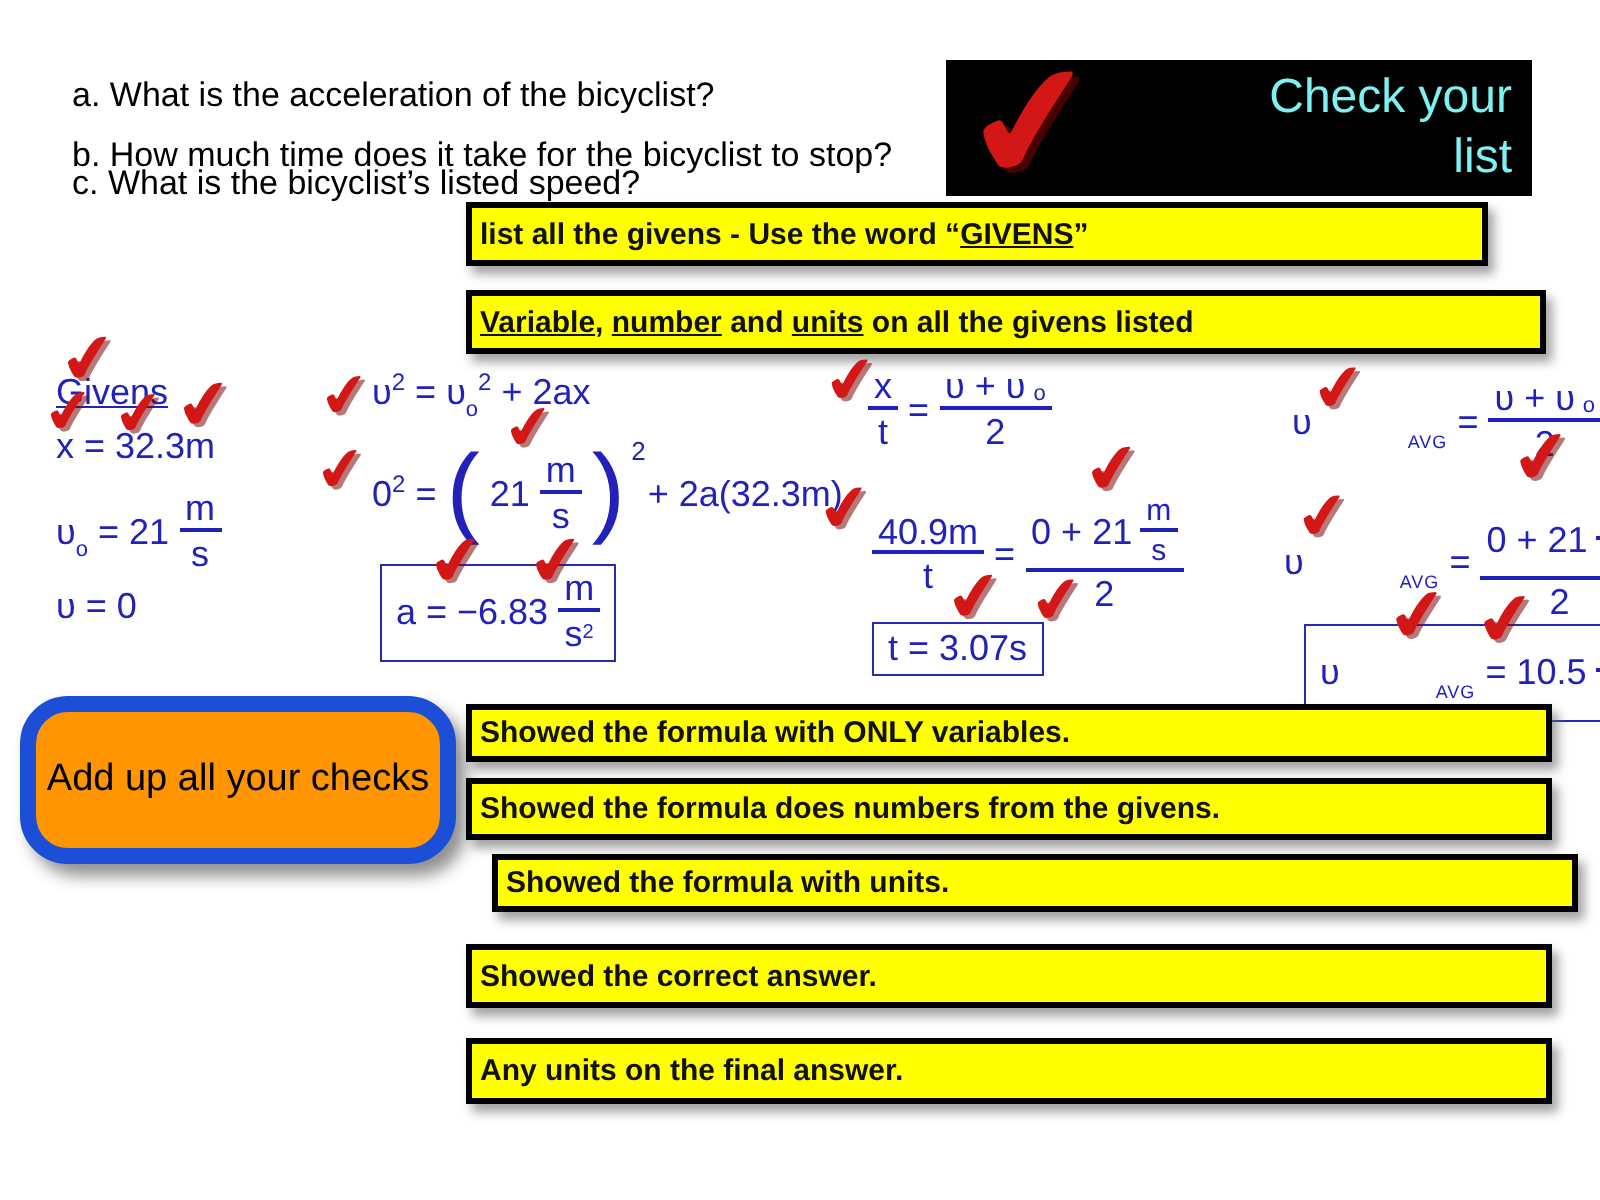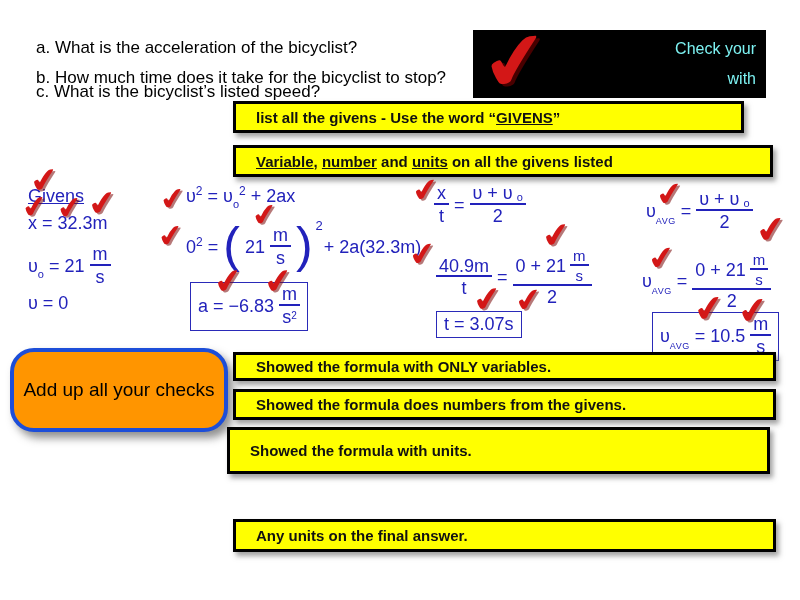--- a/index.html
+++ b/index.html
@@ -15,46 +15,46 @@
   }
   .question{
     position:absolute;left:36px;font-size:17px;color:#000;white-space:nowrap;z-index:1;
   }
   
   .blackbox{
     position:absolute;left:473px;top:30px;width:293px;height:68px;background:#000;z-index:2;
   }
   .cyantext{
     position:absolute;right:10px;top:4px;text-align:right;color:#7df2f2;
-    font-size:16px;line-height:30px;z-index:3;
+    font-size:24px;line-height:30px;z-index:3;
   }
   
   .banner{
     position:absolute;background:#ffff00;border:3px solid #000;
     box-sizing:border-box;display:flex;align-items:center;
-    padding-left:20px;font-size:15px;font-weight:600;color:#111;
+    padding-left:4px;font-size:15px;font-weight:600;color:#111;
     box-shadow:3px 4px 5px rgba(110,110,110,.65);z-index:5;white-space:nowrap;
   }
   .ul{text-decoration:underline;}
   
   .m{position:absolute;color:#2222bb;font-size:18px;display:flex;align-items:center;gap:5px;z-index:1;white-space:nowrap;}
   .m .sup{font-size:12px;position:relative;top:-7px;}
   .m .sub{font-size:11px;position:relative;top:6px;}
-  .m .subavg{font-size:9px;position:relative;top:7px;letter-spacing:.5px;}
+  .m .subavg{font-size:9px;position:relative;top:7px;letter-spacing:.5px;margin-left:48px;}
   .fr{display:inline-flex;flex-direction:column;align-items:center;vertical-align:middle;}
   .fr .fn{border-bottom:2px solid #2222bb;padding:0 3px;line-height:1.05;display:inline-flex;align-items:center;gap:4px;}
   .fr .fd{line-height:1.15;padding-top:1px;}
   .bp{font-size:50px;font-weight:200;line-height:0;position:relative;top:-2px;}
   .psup{font-size:13px;position:relative;top:-22px;left:-2px;}
   .ansbox{border:1.5px solid #2a2ab8;padding:2px 7px;display:inline-flex;align-items:center;gap:5px;background:rgba(255,255,255,.0);}
   .underl{text-decoration:underline;}
   
   .orange{
     position:absolute;left:10px;top:348px;width:218px;height:84px;background:#ff9500;
-    border:4px solid #1d4ed8;border-radius:24px;box-sizing:border-box;
+    border:8px solid #1d4ed8;border-radius:24px;box-sizing:border-box;
     display:flex;align-items:center;justify-content:center;
     font-size:19px;color:#000;box-shadow:5px 6px 8px rgba(70,70,70,.6);z-index:4;
   }
   
   .ck{
     position:absolute;color:#d31717;font-weight:900;z-index:6;
     text-shadow:2px 2px 0 rgba(122,10,10,.55);
     transform:rotate(-8deg);line-height:1;font-family:"DejaVu Sans",sans-serif;
   }
   .ck.big{z-index:3;text-shadow:3px 3px 0 rgba(90,0,0,.8);}
@@ -64,21 +64,21 @@
 
 <div id="slide">
 
   <div class="question" style="top:38px">a. What is the acceleration of the bicyclist?</div>
   <div class="question" style="top:68px">b. How much time does it take for the bicyclist to stop?</div>
   <div class="question" style="top:82px">c. What is the bicyclist’s listed speed?</div>
 
   <div class="blackbox">
     <div class="cyantext">
       <div>Check your</div>
-      <div>with</div>
+      <div>list</div>
     </div>
   </div>
   <span class="ck big" style="left:482px;top:22px;font-size:80px">✔</span>
 
   <div class="banner" style="left:233px;top:101px;width:511px;height:32px">
     <span><span>list all the givens - Use the word “</span><span class="ul">GIVENS</span><span>”</span></span>
   </div>
   <div class="banner" style="left:233px;top:145px;width:540px;height:32px">
     <span><span class="ul">Variable</span><span>, </span><span class="ul">number</span><span> and </span><span class="ul">units</span><span> on all the givens listed</span></span>
   </div>
@@ -190,22 +190,25 @@
   <div class="orange">
     <span>Add up all your checks</span>
   </div>
 
   <div class="banner" style="left:233px;top:352px;width:543px;height:29px">
       <span>Showed the formula with ONLY variables.</span>
     </div>
   <div class="banner" style="left:233px;top:389px;width:543px;height:31px">
       <span>Showed the formula does numbers from the givens.</span>
     </div>
-  <div class="banner" style="left:227px;top:427px;width:543px;height:47px">
+  <div class="banner" style="left:246px;top:427px;width:543px;height:29px">
       <span>Showed the formula with units.</span>
+    </div>
+  <div class="banner" style="left:233px;top:472px;width:543px;height:32px">
+      <span>Showed the correct answer.</span>
     </div>
   <div class="banner" style="left:233px;top:519px;width:543px;height:33px">
       <span>Any units on the final answer.</span>
     </div>
 
   <span class="ck" style="left:30px;top:163px;font-size:34px">✔</span>
   <span class="ck" style="left:22px;top:192px;font-size:30px">✔</span>
   <span class="ck" style="left:57px;top:193px;font-size:30px">✔</span>
   <span class="ck" style="left:88px;top:186px;font-size:34px">✔</span>
   <span class="ck" style="left:160px;top:184px;font-size:30px">✔</span>

